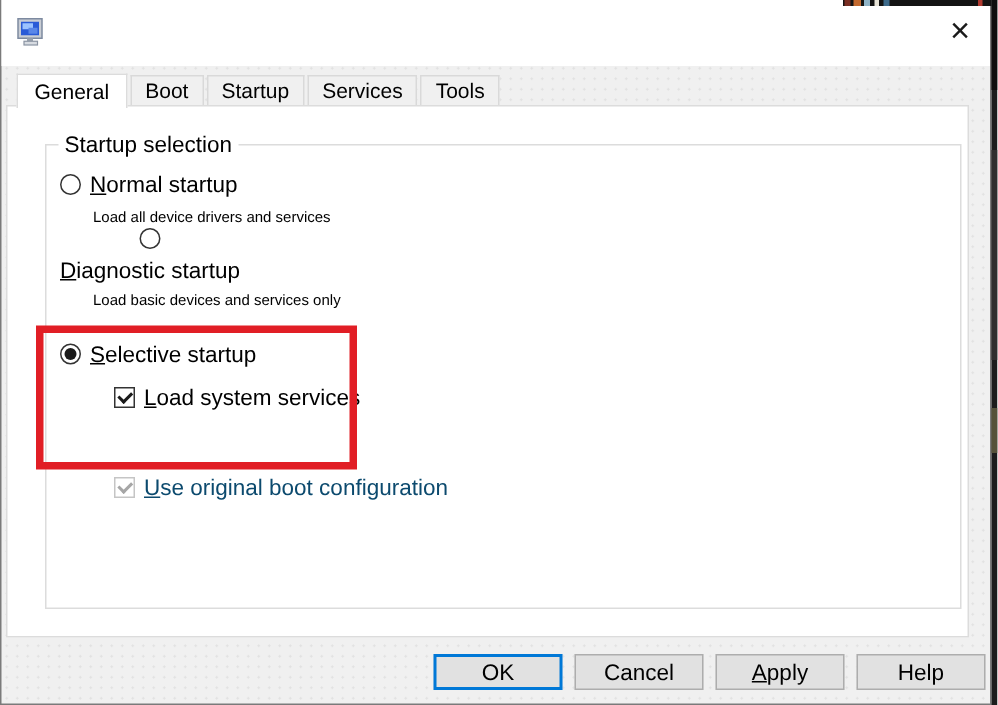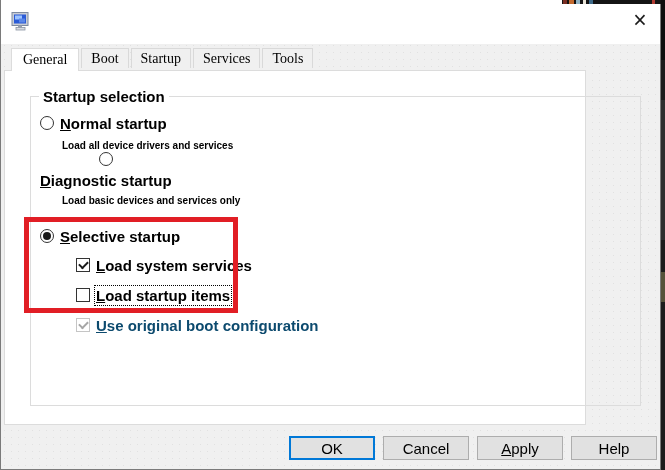--- a/index.html
+++ b/index.html
@@ -39,35 +39,35 @@
   .titlebar { position:absolute; left:0; top:0; width:100%; height:44px; background:#fff; }
   .app-icon { position:absolute; left:10px; top:12px; width:20px; height:20px; display:block; }
   .close-btn {
     position:absolute; left:620px; top:4px; width:38px; height:32px;
     background:transparent; border:none; cursor:pointer;
     display:flex; align-items:center; justify-content:center;
   }
   .close-glyph { font-size:23px; font-weight:300; color:#1a1a1a; line-height:1; }
 
   
-  .tabstrip { position:absolute; left:10px; top:48px; height:23px; display:flex; align-items:flex-start; z-index:3;font-family:Liberation Serif, serif; }
+  .tabstrip { position:absolute; left:10px; top:48px; height:23px; display:flex; align-items:center; z-index:3; }
   .tab {
     height:20px; padding:0 9px; margin-right:2px;
     background:#f0f0f0; border:1px solid #d9d9d9; border-bottom:none;
     font-size:14px; display:flex; align-items:center; cursor:pointer; white-space:nowrap;
   }
   .tab.selected {
     height:23px; padding:0 11px; background:#fff; border:1px solid #dcdcdc; border-bottom:none;
     position:relative; z-index:4; margin-bottom:-1px;
   }
 
   
   .page {
-    position:absolute; left:3px; top:70px; width:582px; height:355px;
-    background:#fff; border:1px solid #dcdcdc; z-index:2;font-weight:bold;
+    position:absolute; left:3px; top:70px; width:642px; height:355px;
+    background:#fff; border:1px solid #dcdcdc; z-index:2;
   }
   .groupbox { position:absolute; left:25px; top:25px; width:611px; height:310px; border:1px solid #dcdcdc; }
   .group-label { position:absolute; top:-9px; left:8px; background:#fff; padding:0 4px; font-size:15px; }
 
   .opt-row { position:absolute; display:flex; align-items:center; gap:6px; height:18px;justify-content:flex-end; }
   .r-normal     { left:35px; top:43px; }
   .d-normal     { left:57px; top:69px; }
   .r-diagnostic { left:35px; top:100px;flex-direction:column; }
   .d-diagnostic { left:57px; top:124px; }
   .r-selective  { left:35px; top:156px; }
@@ -170,24 +170,20 @@
       <div class="opt-row r-selective">
         <span class="radio selected"></span>
         <span class="lbl"><span class="u">S</span><span>elective startup</span></span>
       </div>
 
       <div class="opt-row c-services">
         <span class="checkbox checked"></span>
         <span class="lbl"><span class="u">L</span><span>oad system services</span></span>
       </div>
 
-      <div class="opt-row c-items">
-        <span class="checkbox"></span>
-        <span class="lbl focused"><span class="u">L</span><span>oad startup items</span></span>
-      </div>
 
       <div class="opt-row c-original">
         <span class="checkbox checked disabled"></span>
         <span class="lbl disabled-text"><span class="u">U</span><span>se original boot configuration</span></span>
       </div>
 
       <div class="highlight-rect"></div>
     </div>
 
     <button class="btn btn-ok focused">OK</button>

